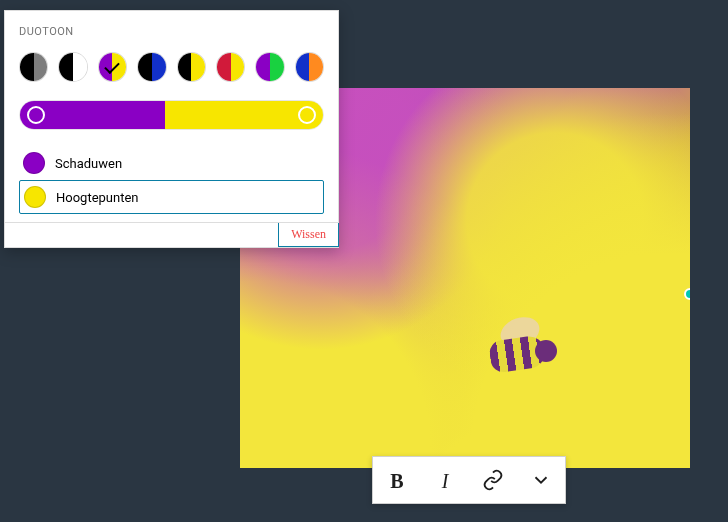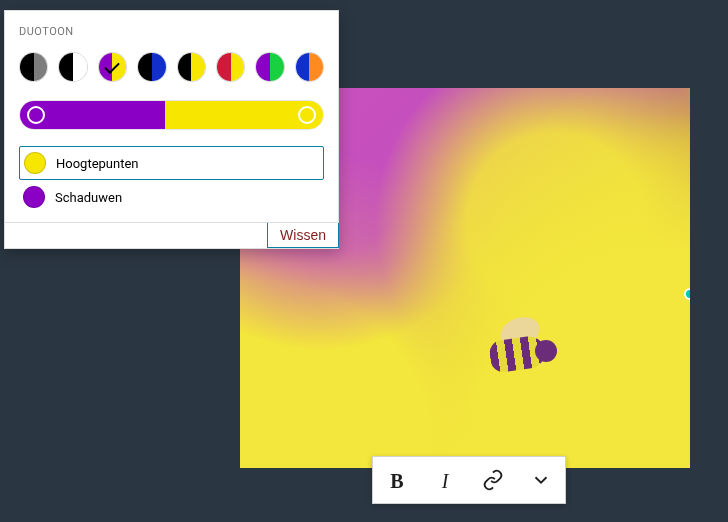--- a/index.html
+++ b/index.html
@@ -141,26 +141,27 @@
   }
 
   .panel-footer {
     margin: 8px -14px 0 -14px;
     border-top:1px solid #ddd;
     display:flex; justify-content:flex-end;
   }
   .clear-btn {
     border:1px solid #0a7ea4;
     border-top:none;
-    color:#7f1d1d;
+    color:#ef4444;
     background:#fff;
-    font-size:14px;
+    font-size:12px;
     padding:4px 12px;
     cursor:pointer;
     margin-right:-1px;
+    font-family:Liberation Serif, serif;
   }
 
   
   .fmt-toolbar {
     position:absolute;
     left: 372px; top: 456px;
     background:#fff;
     border:1px solid #d0d0d0;
     box-shadow: 0 2px 6px rgba(0,0,0,0.2);
     display:flex;
@@ -228,28 +229,28 @@
       </div>
     </div>
 
   <div class="gradient-bar">
     <div class="seg-a" id="grad-a" style="background: rgb(138, 0, 196);"></div>
     <div class="seg-b" id="grad-b" style="background: rgb(247, 230, 0);"></div>
     <div class="knob left"></div>
     <div class="knob right"></div>
   </div>
 
+  <div class="color-row">
+    <span class="dot" id="dot-shadow" style="background: rgb(138, 0, 196);"></span>
+    <span>Schaduwen</span>
+  </div>
+
   <div class="color-row active">
     <span class="dot" id="dot-highlight" style="background: rgb(247, 230, 0);"></span>
     <span>Hoogtepunten</span>
-  </div>
-
-  <div class="color-row">
-    <span class="dot" id="dot-shadow" style="background: rgb(138, 0, 196);"></span>
-    <span>Schaduwen</span>
   </div>
 
   <div class="panel-footer">
     <button class="clear-btn">Wissen</button>
   </div>
 </div>
 
 <div class="fmt-toolbar">
   <div class="fmt-btn">
     <span class="bold-glyph">B</span>

